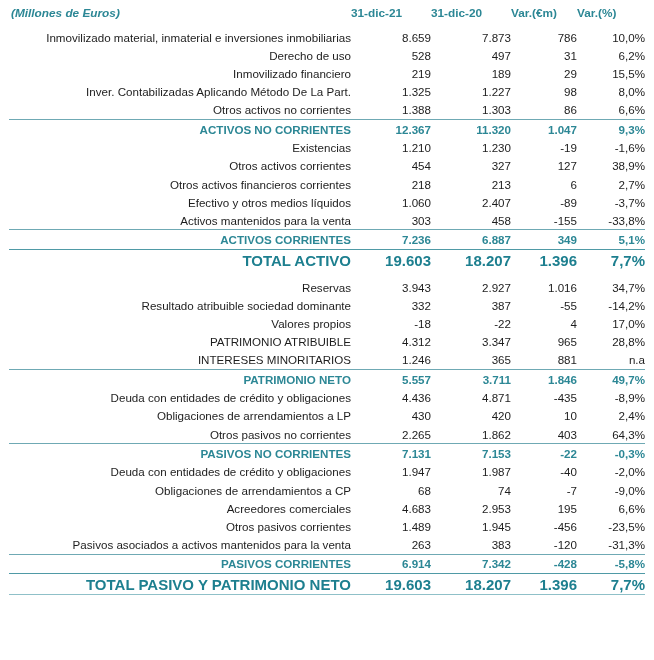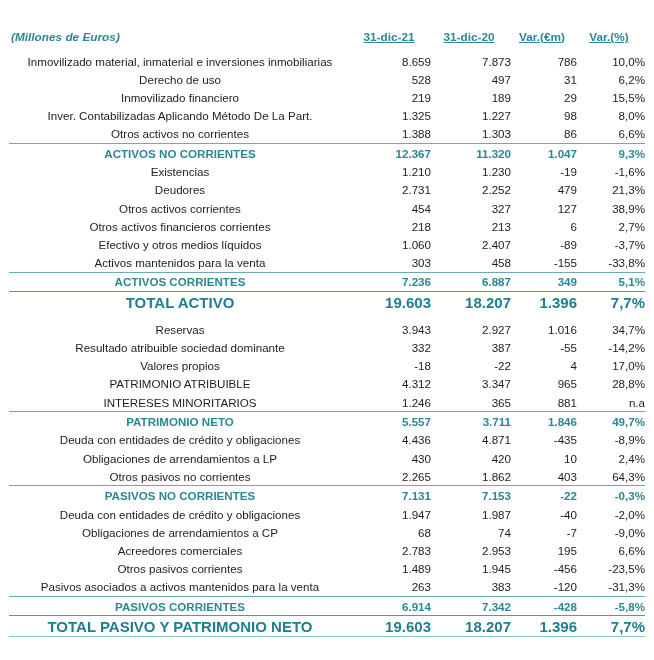--- a/index.html
+++ b/index.html
@@ -20,21 +20,20 @@
     background: #ffffff;
     box-sizing: border-box;
     padding: 0 9px 0 9px;
   }
   table.fin {
     width: 100%;
     border-collapse: collapse;
     table-layout: fixed;
     font-size: 11.6px;
     color: #1a1a1a;
-    margin-top: 24px;
   }
   table.fin col.c-label { width: 342px; }
   table.fin col.c-n1 { width: 80px; }
   table.fin col.c-n2 { width: 80px; }
   table.fin col.c-n3 { width: 66px; }
   table.fin col.c-n4 { width: 68px; }
 
   table.fin td, table.fin th {
     padding: 0;
     margin: 0;
@@ -50,28 +49,27 @@
     font-weight: bold;
     font-size: 11.8px;
     padding-bottom: 3px;
   }
   tr.hdr td.lbl {
     font-style: italic;
     text-align: left;
     padding-left: 2px;
   }
   tr.hdr td.num {
-    text-align: center;
+    text-align: left;
     padding-right: 4px;
-    text-decoration: underline;
   }
 
   
   td.lbl {
-    text-align: center;
+    text-align: right;
     padding-left: 2px;
   }
   td.num {
     text-align: right;
     padding-right: 4px;
   }
 
   
   tr.item td {
     height: 18.2px;
@@ -172,27 +170,20 @@
           <td class="num">9,3%</td>
         </tr>
         <tr class="item">
           <td class="lbl">Existencias</td>
           <td class="num">1.210</td>
           <td class="num">1.230</td>
           <td class="num">-19</td>
           <td class="num">-1,6%</td>
         </tr>
         <tr class="item">
-          <td class="lbl">Deudores</td>
-          <td class="num">2.731</td>
-          <td class="num">2.252</td>
-          <td class="num">479</td>
-          <td class="num">21,3%</td>
-        </tr>
-        <tr class="item">
           <td class="lbl">Otros activos corrientes</td>
           <td class="num">454</td>
           <td class="num">327</td>
           <td class="num">127</td>
           <td class="num">38,9%</td>
         </tr>
         <tr class="item">
           <td class="lbl">Otros activos financieros corrientes</td>
           <td class="num">218</td>
           <td class="num">213</td>
@@ -309,21 +300,21 @@
         </tr>
         <tr class="item">
           <td class="lbl">Obligaciones de arrendamientos a CP</td>
           <td class="num">68</td>
           <td class="num">74</td>
           <td class="num">-7</td>
           <td class="num">-9,0%</td>
         </tr>
         <tr class="item">
           <td class="lbl">Acreedores comerciales</td>
-          <td class="num">2.783</td>
+          <td class="num">4.683</td>
           <td class="num">2.953</td>
           <td class="num">195</td>
           <td class="num">6,6%</td>
         </tr>
         <tr class="item">
           <td class="lbl">Otros pasivos corrientes</td>
           <td class="num">1.489</td>
           <td class="num">1.945</td>
           <td class="num">-456</td>
           <td class="num">-23,5%</td>

